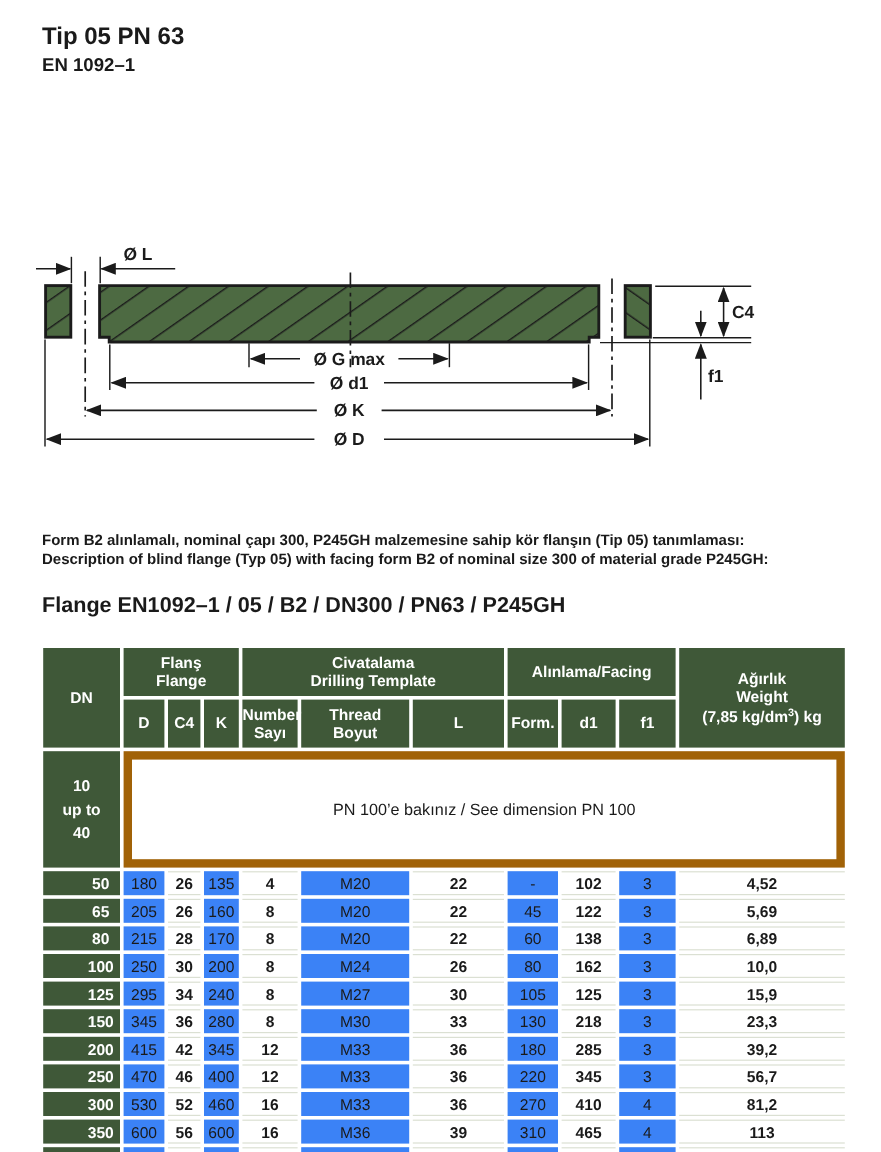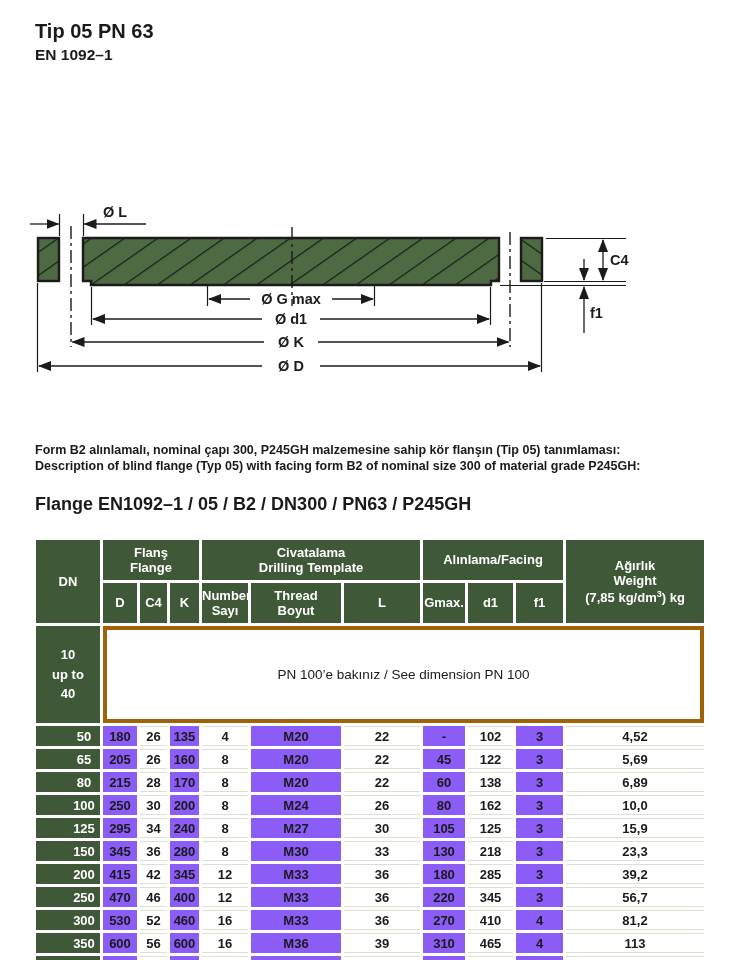--- a/index.html
+++ b/index.html
@@ -19,24 +19,24 @@
   
   table.spec{position:absolute;left:33px;top:537px;width:674px;border-collapse:separate;
              border-spacing:3px;table-layout:fixed;}
   table.spec th,table.spec td{text-align:center;vertical-align:middle;padding:0;font-size:13px;overflow:visible;}
   table.spec thead th{background:#3f5838;color:#fff;font-weight:700;line-height:1.18;}
   table.spec thead .h1 th{height:40px;}
   table.spec thead .h2 th{height:40px;}
   table.spec thead span{white-space:nowrap;}
   .sup{font-size:9px;vertical-align:super;}
   table.spec tbody th.dn{background:#3f5838;color:#fff;font-weight:700;height:18px;font-size:13px;padding-left:32px;}
-  table.spec td.g{background:#8b5cf6;font-weight:700;height:18px;}
+  table.spec td.g{background:#3b82f6;font-weight:400;height:18px;}
   table.spec td.w{background:#fff;font-weight:700;height:18px;border-top:1px solid #dbe0d3;border-bottom:1px solid #dbe0d3;}
   table.spec th.note-dn{background:#3f5838;color:#fff;font-weight:700;line-height:1.5;}
-  table.spec td.note-cell{background:#fff;border:4px solid #a16207;font-weight:400;font-size:13.5px;}
+  table.spec td.note-cell{background:#fff;border:7px solid #a16207;font-weight:400;font-size:13.5px;}
 </style>
 </head>
 <body>
 
 <div class="page">
 
   <div class="titles">
     <div class="t-mid">Tip 05 PN 63</div>
     <div class="t-small">EN 1092–1</div>
   </div>
@@ -161,21 +161,21 @@
         <th>K</th>
         <th>
           <span>Number</span><br>
           <span>Sayı</span>
         </th>
         <th>
           <span>Thread</span><br>
           <span>Boyut</span>
         </th>
         <th>L</th>
-        <th>Gmax.</th>
+        <th>Form.</th>
         <th>d1</th>
         <th>f1</th>
       </tr>
     </thead>
     <tbody>
       <tr style="height:97px;">
         <th class="note-dn">
           <span>10</span><br>
           <span>up to</span><br>
           <span>40</span>

